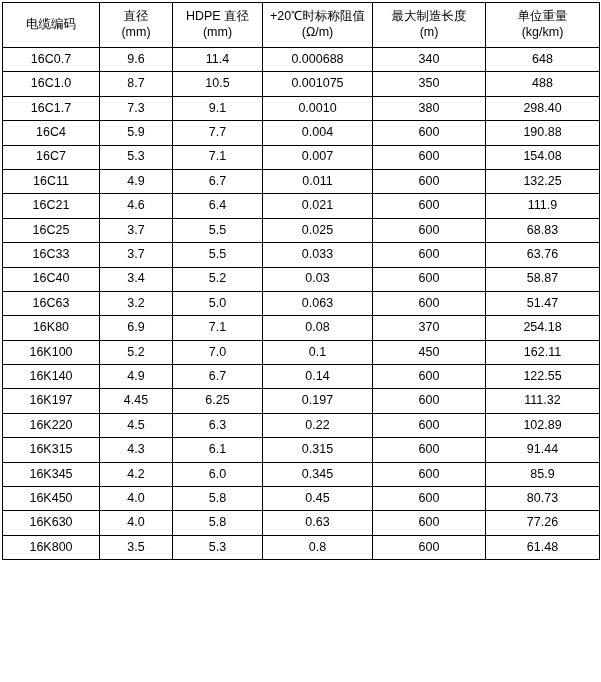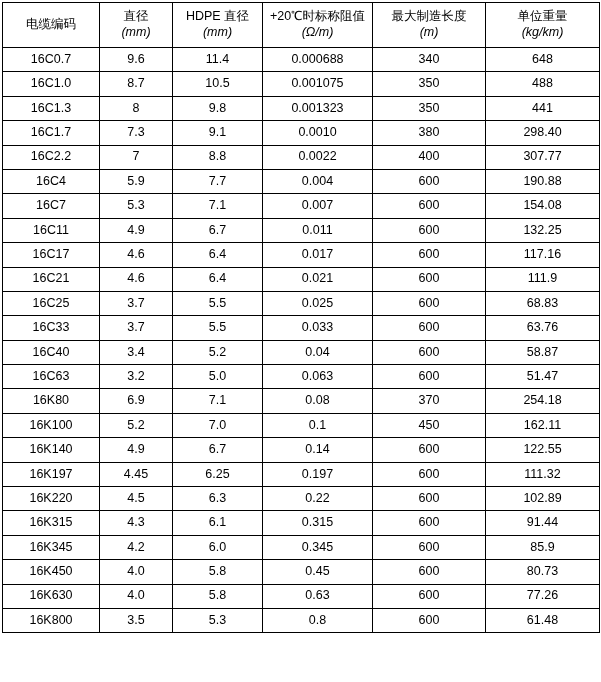--- a/index.html
+++ b/index.html
@@ -39,21 +39,20 @@
   }
   #spec-table thead th {
     height: 44px;
     font-size: 12.5px;
   }
   #spec-table thead th .hdr-line1 {
     display: block;
   }
   #spec-table thead th .hdr-line2 {
     display: block;
-    font-style: italic;
   }
   #spec-table tbody td {
     height: 23.4px;
     font-size: 12.5px;
   }
 </style>
 </head>
 <body>
 
 <table id="spec-table">
@@ -104,44 +103,28 @@
       </tr>
       <tr>
         <td>16C1.0</td>
         <td>8.7</td>
         <td>10.5</td>
         <td>0.001075</td>
         <td>350</td>
         <td>488</td>
       </tr>
       <tr>
-        <td>16C1.3</td>
-        <td>8</td>
-        <td>9.8</td>
-        <td>0.001323</td>
-        <td>350</td>
-        <td>441</td>
-      </tr>
-      <tr>
         <td>16C1.7</td>
         <td>7.3</td>
         <td>9.1</td>
         <td>0.0010</td>
         <td>380</td>
         <td>298.40</td>
       </tr>
       <tr>
-        <td>16C2.2</td>
-        <td>7</td>
-        <td>8.8</td>
-        <td>0.0022</td>
-        <td>400</td>
-        <td>307.77</td>
-      </tr>
-      <tr>
         <td>16C4</td>
         <td>5.9</td>
         <td>7.7</td>
         <td>0.004</td>
         <td>600</td>
         <td>190.88</td>
       </tr>
       <tr>
         <td>16C7</td>
         <td>5.3</td>
@@ -152,28 +135,20 @@
       </tr>
       <tr>
         <td>16C11</td>
         <td>4.9</td>
         <td>6.7</td>
         <td>0.011</td>
         <td>600</td>
         <td>132.25</td>
       </tr>
       <tr>
-        <td>16C17</td>
-        <td>4.6</td>
-        <td>6.4</td>
-        <td>0.017</td>
-        <td>600</td>
-        <td>117.16</td>
-      </tr>
-      <tr>
         <td>16C21</td>
         <td>4.6</td>
         <td>6.4</td>
         <td>0.021</td>
         <td>600</td>
         <td>111.9</td>
       </tr>
       <tr>
         <td>16C25</td>
         <td>3.7</td>
@@ -187,21 +162,21 @@
         <td>3.7</td>
         <td>5.5</td>
         <td>0.033</td>
         <td>600</td>
         <td>63.76</td>
       </tr>
       <tr>
         <td>16C40</td>
         <td>3.4</td>
         <td>5.2</td>
-        <td>0.04</td>
+        <td>0.03</td>
         <td>600</td>
         <td>58.87</td>
       </tr>
       <tr>
         <td>16C63</td>
         <td>3.2</td>
         <td>5.0</td>
         <td>0.063</td>
         <td>600</td>
         <td>51.47</td>

